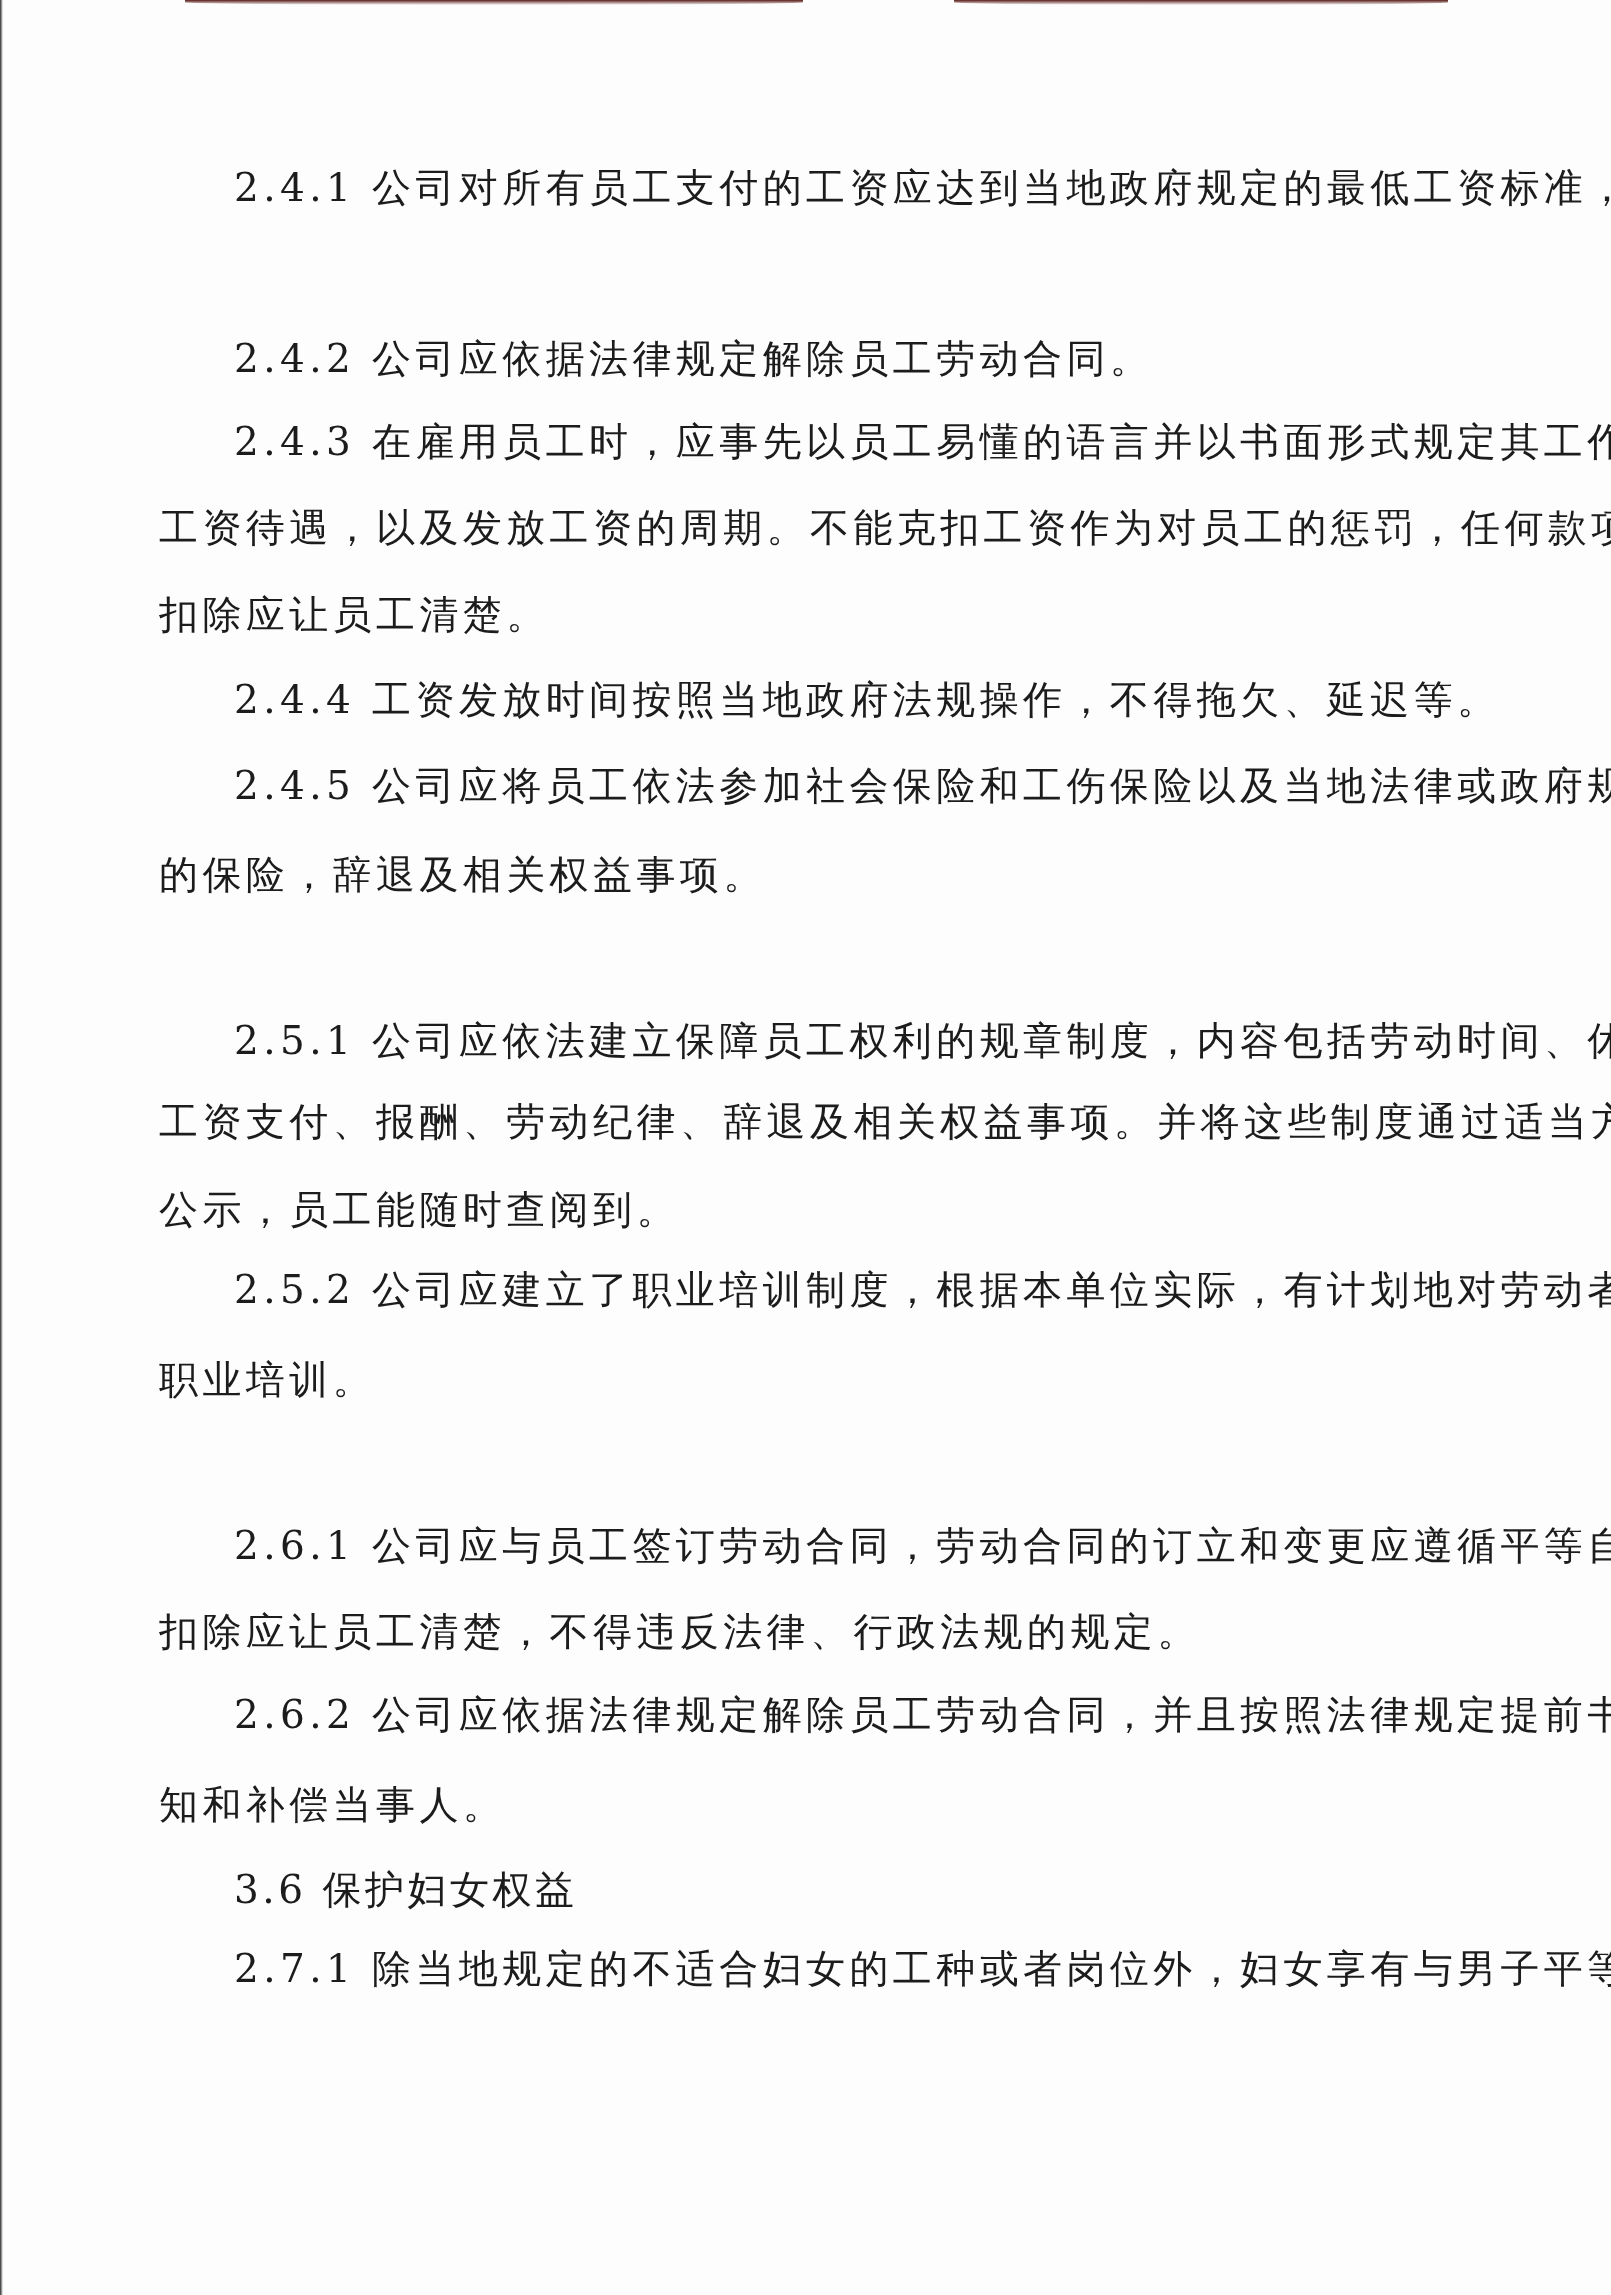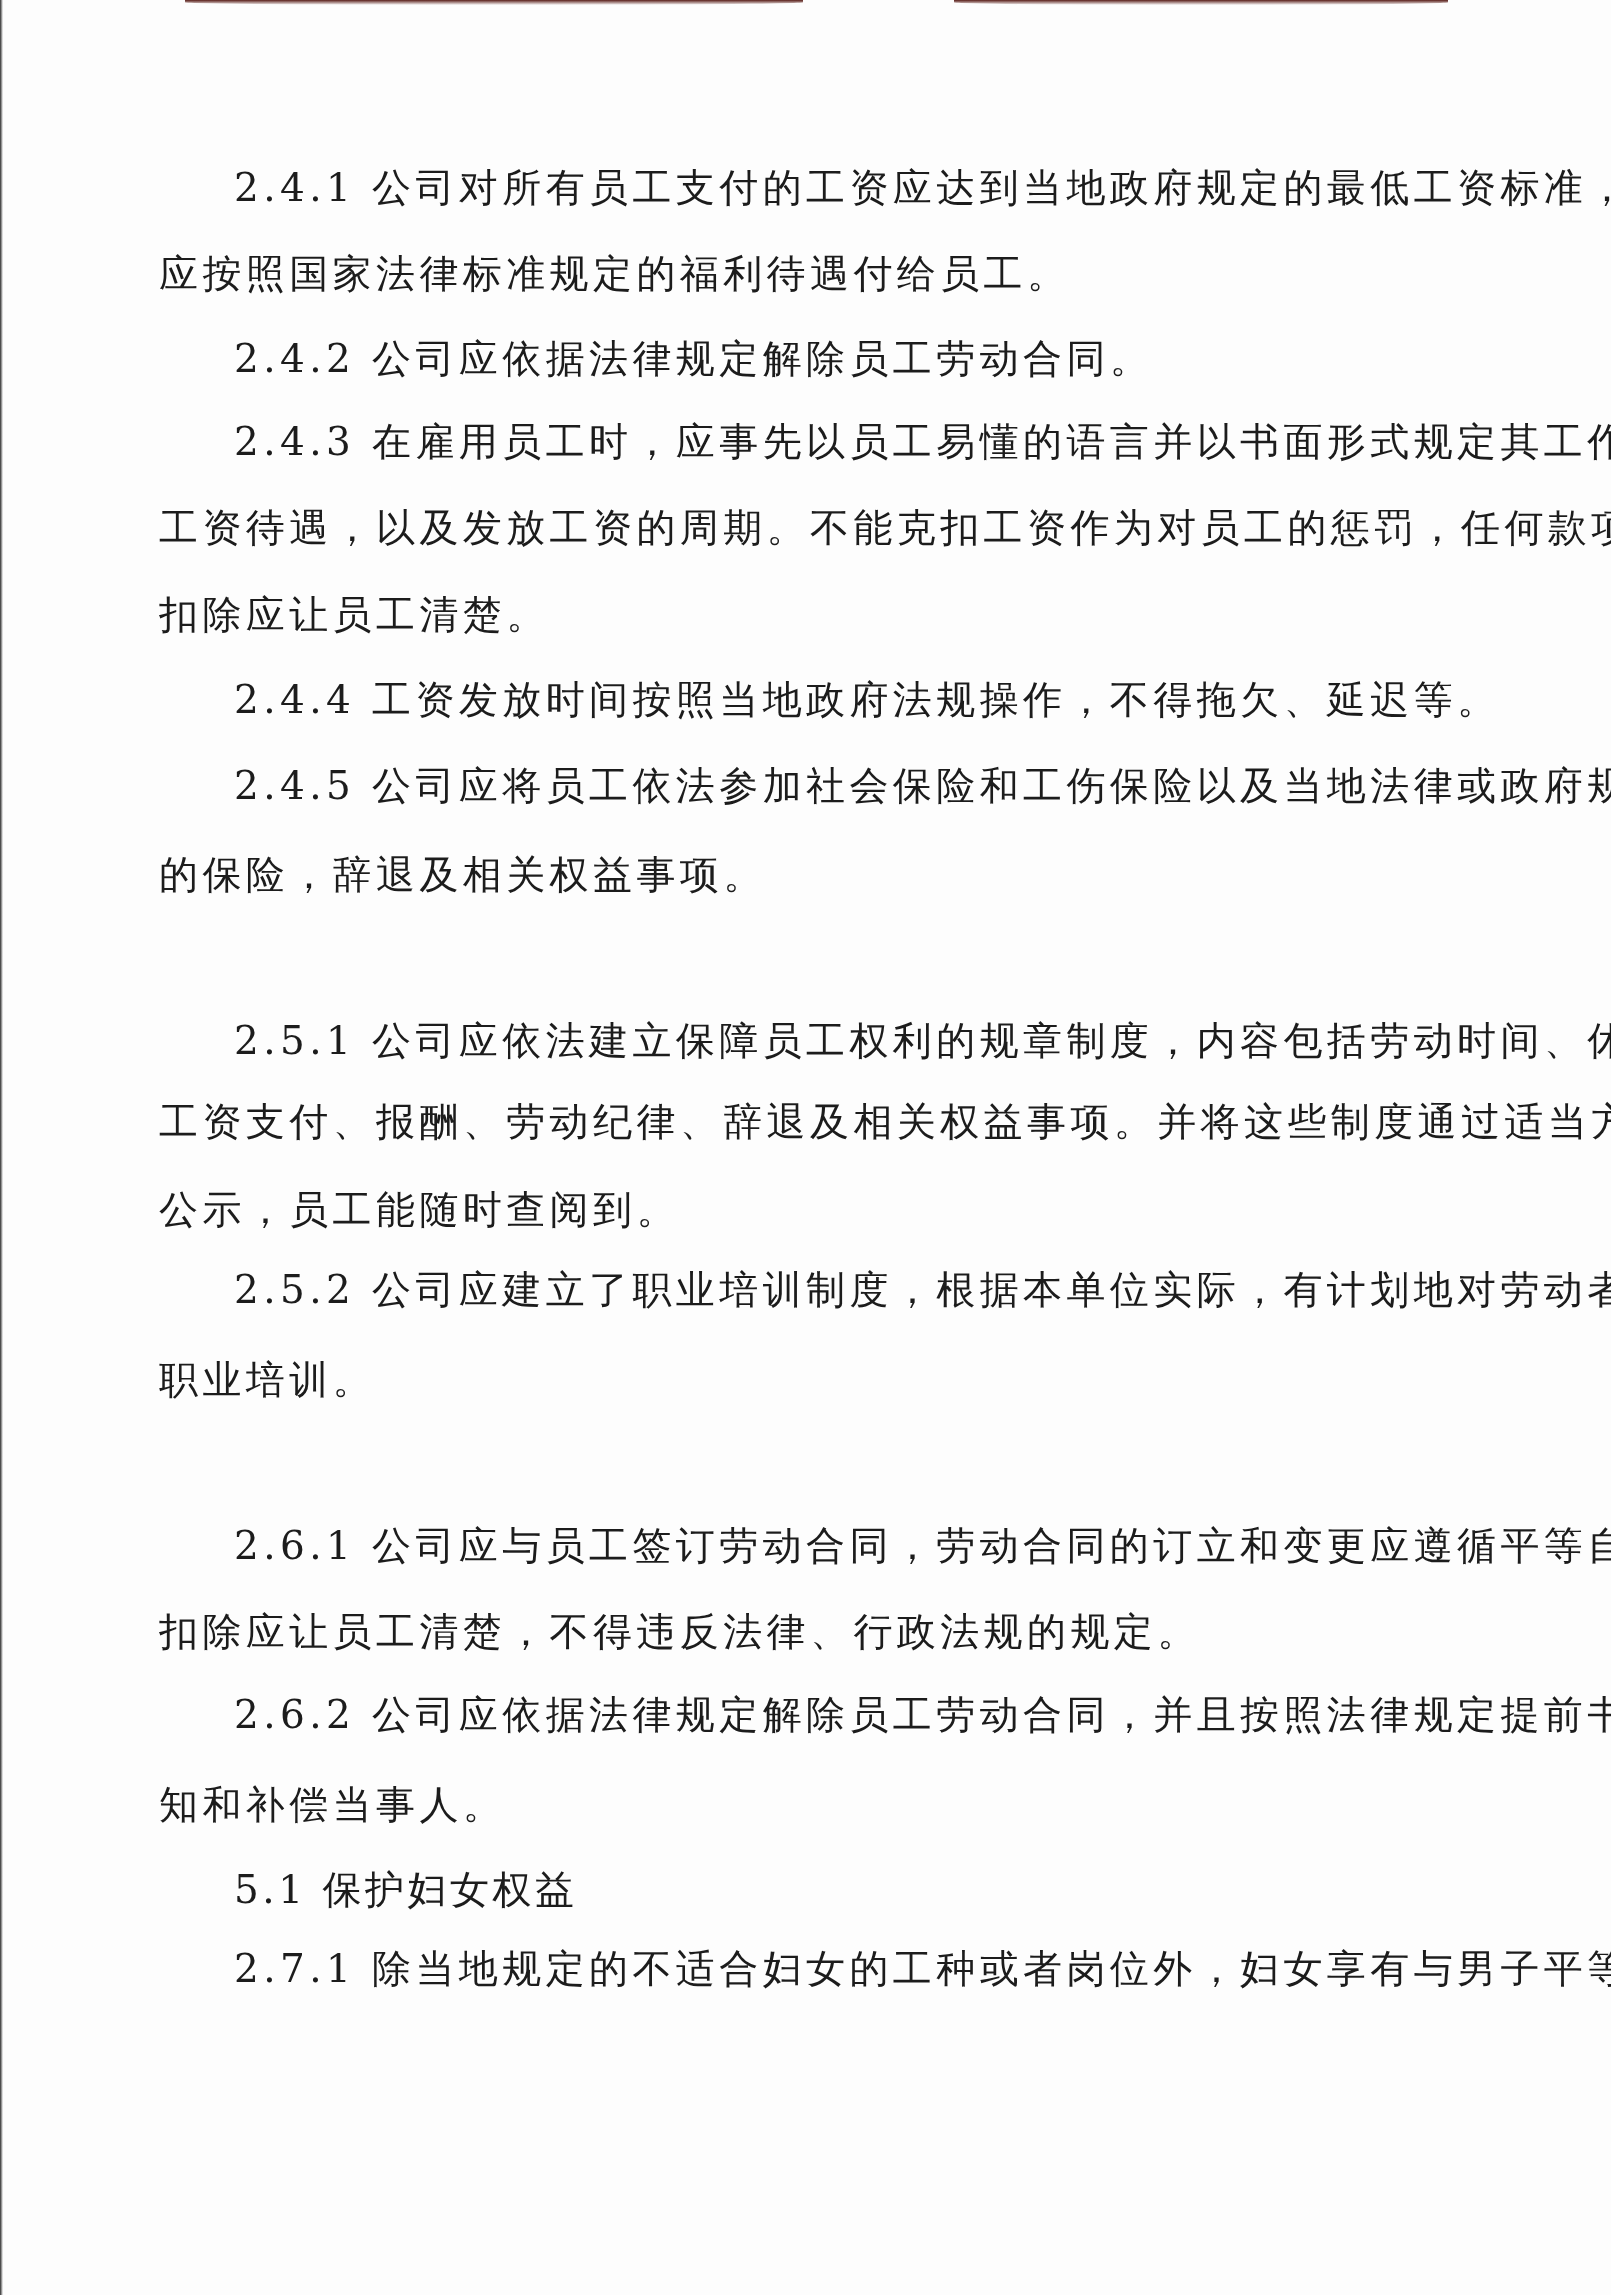--- a/index.html
+++ b/index.html
@@ -30,33 +30,32 @@
 </style>
 </head>
 <body>
 
 <div class="edge-top" style="left:185px;width:618px;"></div>
 <div class="edge-top" style="left:954px;width:494px;"></div>
 <div class="edge-left"></div>
 
 <div class="page">
   <div class="line indent" style="top:161px">2.4.1 公司对所有员工支付的工资应达到当地政府规定的最低工资标准，至少</div>
-  <div class="line" style="top:247px">应按照国家法律标准规定的福利待遇付给员工。</div>
   <div class="line indent" style="top:332px">2.4.2 公司应依据法律规定解除员工劳动合同。</div>
   <div class="line indent" style="top:415px">2.4.3 在雇用员工时，应事先以员工易懂的语言并以书面形式规定其工作条件、</div>
   <div class="line" style="top:501px">工资待遇，以及发放工资的周期。不能克扣工资作为对员工的惩罚，任何款项的</div>
   <div class="line" style="top:588px">扣除应让员工清楚。</div>
   <div class="line indent" style="top:673px">2.4.4 工资发放时间按照当地政府法规操作，不得拖欠、延迟等。</div>
   <div class="line indent" style="top:759px">2.4.5 公司应将员工依法参加社会保险和工伤保险以及当地法律或政府规定</div>
   <div class="line" style="top:848px">的保险，辞退及相关权益事项。</div>
   <div class="line indent" style="top:1014px">2.5.1 公司应依法建立保障员工权利的规章制度，内容包括劳动时间、休假、</div>
   <div class="line" style="top:1095px">工资支付、报酬、劳动纪律、辞退及相关权益事项。并将这些制度通过适当方式</div>
   <div class="line" style="top:1183px">公示，员工能随时查阅到。</div>
   <div class="line indent" style="top:1263px">2.5.2 公司应建立了职业培训制度，根据本单位实际，有计划地对劳动者进行</div>
   <div class="line" style="top:1353px">职业培训。</div>
   <div class="line indent" style="top:1519px">2.6.1 公司应与员工签订劳动合同，劳动合同的订立和变更应遵循平等自愿、</div>
   <div class="line" style="top:1605px">扣除应让员工清楚，不得违反法律、行政法规的规定。</div>
   <div class="line indent" style="top:1688px">2.6.2 公司应依据法律规定解除员工劳动合同，并且按照法律规定提前书面通</div>
   <div class="line" style="top:1778px">知和补偿当事人。</div>
-  <div class="line indent heading" style="top:1863px">5.1  保护妇女权益</div>
+  <div class="line indent heading" style="top:1863px">3.6  保护妇女权益</div>
   <div class="line indent" style="top:1942px">2.7.1 除当地规定的不适合妇女的工种或者岗位外，妇女享有与男子平等就业</div>
 </div>
 
 
 </body></html>

